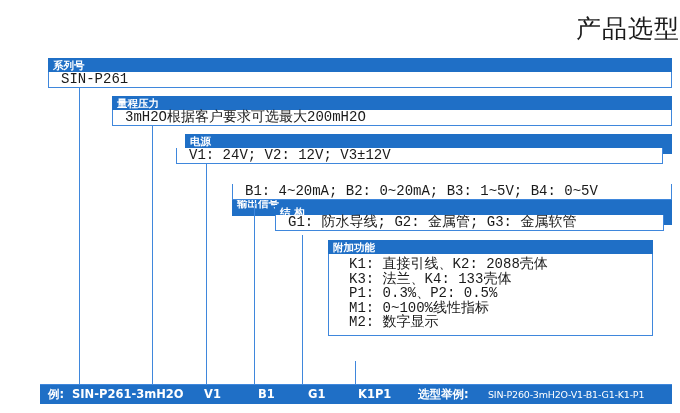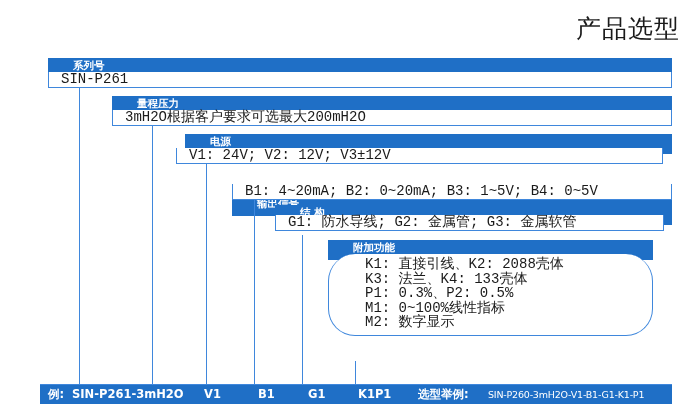--- a/index.html
+++ b/index.html
@@ -21,43 +21,42 @@
     font-family:"DejaVu Sans","Liberation Sans",sans-serif;
   }
 
   
   .hdr{
     position:absolute;height:20px;
     background:#1F6FC6;
     color:#ffffff;
     font-size:10.5px;font-weight:bold;
     line-height:14px;
-    padding-left:25px;
+    padding-left:5px;
     box-sizing:border-box;
     white-space:nowrap;
     font-family:"DejaVu Sans","Liberation Sans",sans-serif;
   }
   .val{
     position:absolute;height:16px;
     background:#ffffff;
     border:1px solid #3F87DC;
     border-top:none;
     color:#1a1a1a;
     font-size:14px;
     line-height:15px;
     padding-left:12px;
     box-sizing:border-box;
     white-space:nowrap;
     font-family:Liberation Mono, monospace;
   }
   .val.block{
     height:auto;
-    padding:3px 0 5px 36px;
+    padding:3px 0 5px 20px;
     line-height:14.5px;
-    border-radius:27px;
   }
   .val.block div{white-space:nowrap;}
 
   
   .vline{position:absolute;width:1px;background:#3F87DC;}
   .hline{position:absolute;height:1px;background:#3F87DC;}
 
   
   .botbar{
     position:absolute;left:40px;top:385px;width:632px;height:19px;

